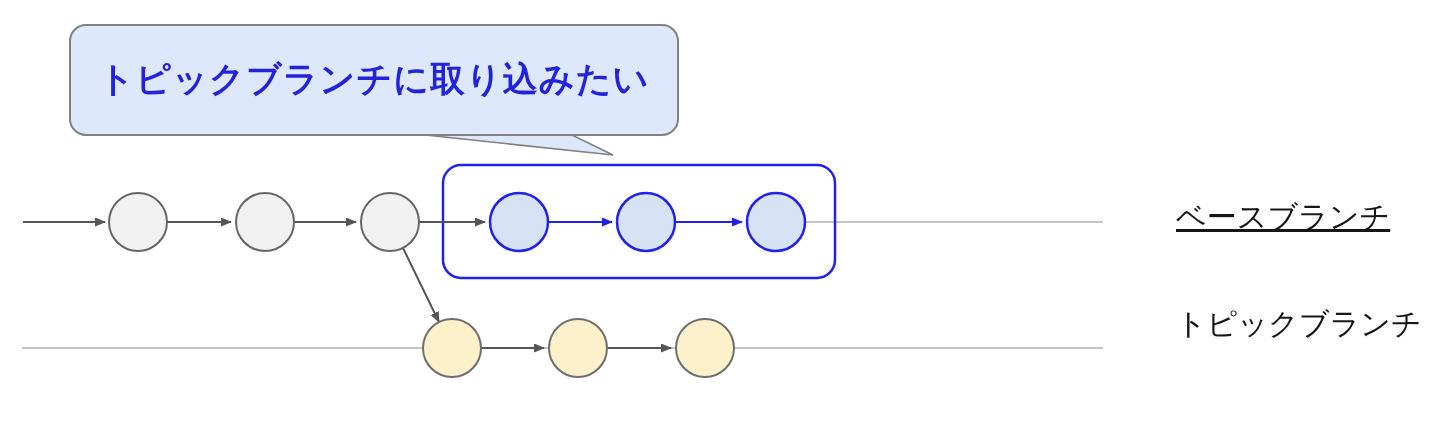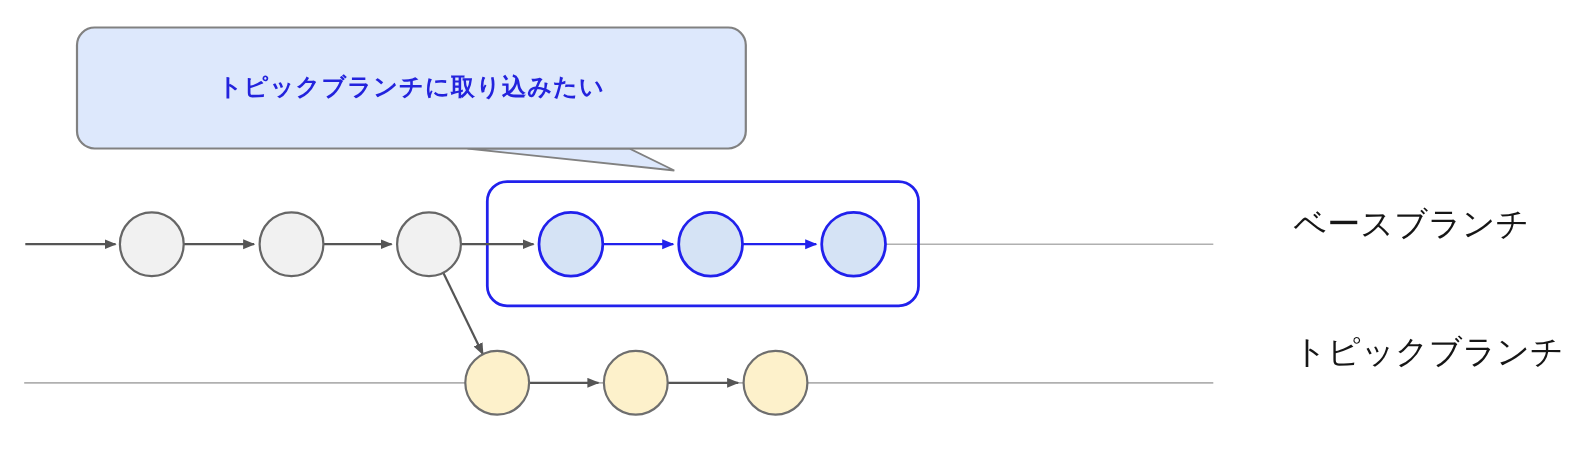--- a/index.html
+++ b/index.html
@@ -8,34 +8,34 @@
     width:1440px;height:430px;
     background:#ffffff;
     overflow:hidden;
     font-family:"Liberation Sans","DejaVu Sans",sans-serif;
   }
   .canvas svg{position:absolute;left:0;top:0;}
   .callout-text{
     position:absolute;
     left:70px;top:25px;width:608px;height:108px;
     display:flex;align-items:center;justify-content:center;
-    font-size:22px;font-weight:bold;
+    font-size:35px;font-weight:bold;
     color:#2323dd;
     letter-spacing:1px;
     pointer-events:none;
   }
   .branch-label{
     position:absolute;
     color:#161616;
     font-size:30px;
     line-height:41px;
     white-space:nowrap;
   }
-  .label-base{left:1176px;top:184px;}
-  .label-topic{left:1176px;top:303px;font-family:Liberation Mono, monospace;}
+  .label-base{left:1176px;top:196px;text-decoration:underline;}
+  .label-topic{left:1176px;top:303px;}
 </style>
 </head>
 <body>
 
 <div class="canvas">
 
   <svg id="graph" width="1440" height="430" viewBox="0 0 1440 430">
     <defs>
       <marker id="ah-gray" markerUnits="userSpaceOnUse" markerWidth="12" markerHeight="10" refX="10" refY="4.5" orient="auto">
         <path d="M0,0 L11,4.5 L0,9 Z" fill="#555555"></path>

